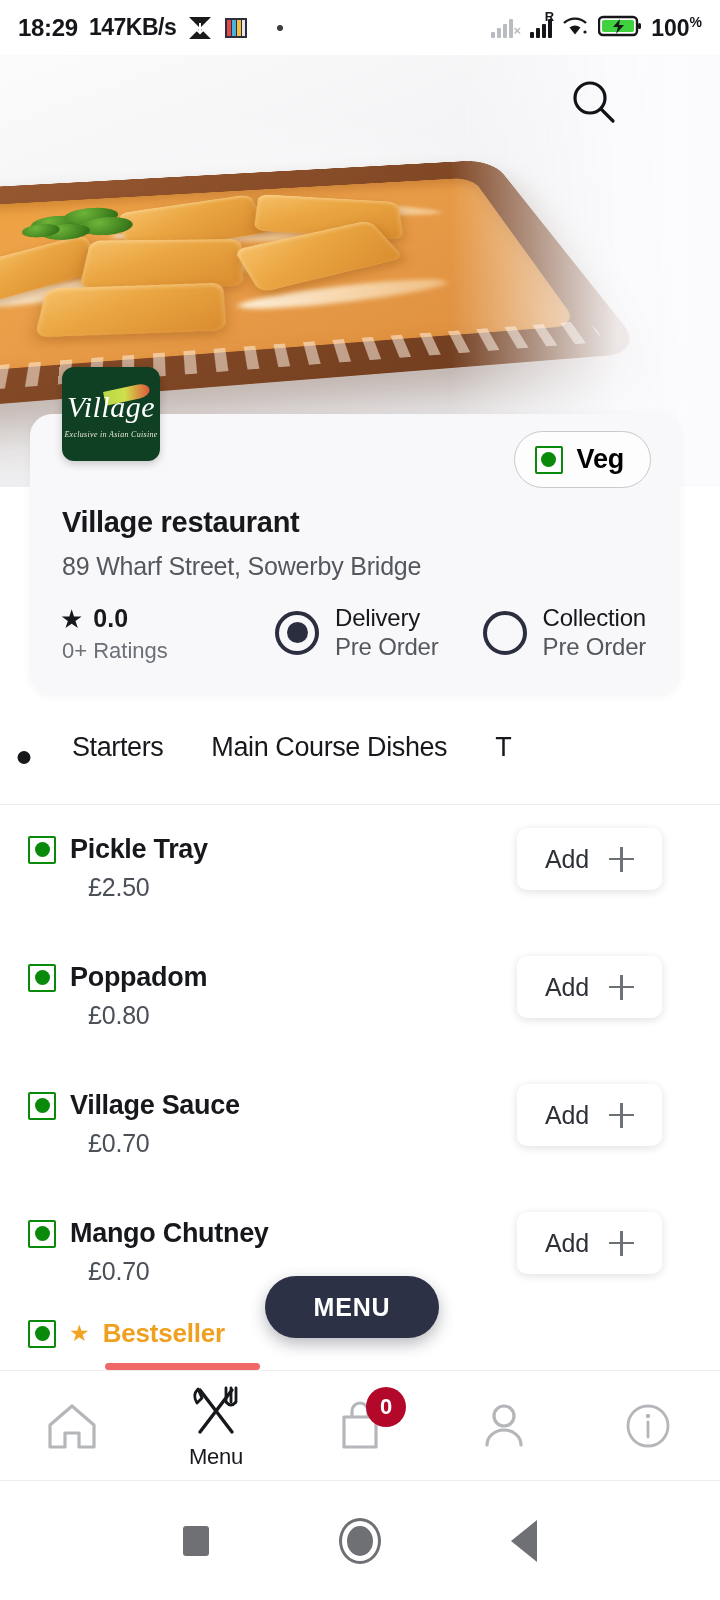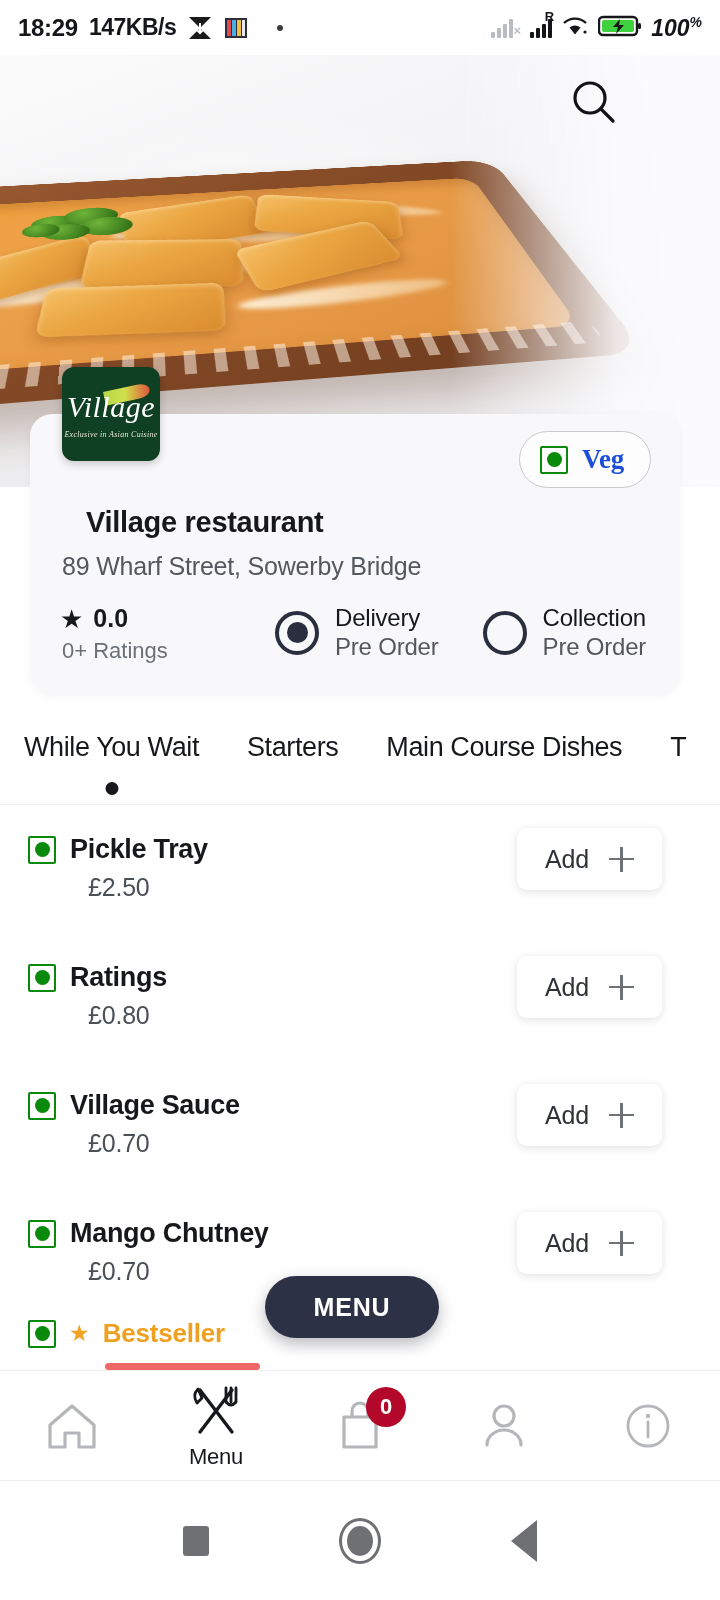--- a/index.html
+++ b/index.html
@@ -17,21 +17,21 @@
     display:flex; align-items:center; background:#ffffff;
     padding: 0 18px; z-index: 50;
   }
   .sb-left { display:flex; align-items:center; gap:11px; }
   .sb-time { font-size:24px; font-weight:700; color:#14161a; letter-spacing:-0.3px; }
   .sb-net  { font-size:23px; font-weight:700; color:#14161a; letter-spacing:-0.5px; }
   .sb-ico1 { width:26px; height:26px; position:relative; }
   .sb-ico2 { width:24px; height:24px; position:relative; }
   .sb-dot  { width:6px; height:6px; background:#3c3c3c; border-radius:50%; margin-left:18px; }
   .sb-right { margin-left:auto; display:flex; align-items:center; gap:9px; }
-  .sb-batt-pct { font-size:23px; font-weight:600; color:#14161a;font-style:italic; }
+  .sb-batt-pct { font-size:23px; font-weight:600; color:#14161a; }
   .sb-batt-pct sup { font-size:14px; }
 
   .bars { display:flex; align-items:flex-end; gap:2px; height:20px; }
   .bars i { display:block; width:4px; background:#14161a; border-radius:1px; }
   .bars.faded i { background:#b9bcc1; }
   .bars i:nth-child(1){height:6px}
   .bars i:nth-child(2){height:10px}
   .bars i:nth-child(3){height:14px}
   .bars i:nth-child(4){height:19px}
   .sig-wrap { position:relative; display:flex; align-items:flex-end; }
@@ -141,23 +141,23 @@
     position:absolute; right:29px; top:17px;
     display:flex; align-items:center; gap:14px;
     height:57px; padding:0 26px 0 20px;
     border:1.6px solid #c9c9cf; border-radius:30px; background:#fdfdfe;
   }
   .veg-sq {
     width:28px; height:28px; border:2.6px solid #0a8a0a; border-radius:2px;
     display:flex; align-items:center; justify-content:center; background:#fff;
   }
   .veg-sq i { width:15px; height:15px; border-radius:50%; background:#0a8a0a; display:block; }
-  .veg-label { font-size:27px; font-weight:600; color:#1d4ed8; letter-spacing:-0.2px;font-family:Liberation Serif, serif; }
-
-  .rest-name { position:absolute; left:32px; top:92px; font-size:29px; font-weight:700; color:#16181c; letter-spacing:-0.3px;margin-left:24px; }
+  .veg-label { font-size:27px; font-weight:600; color:#000000; letter-spacing:-0.2px; }
+
+  .rest-name { position:absolute; left:32px; top:92px; font-size:29px; font-weight:700; color:#16181c; letter-spacing:-0.3px; }
   .rest-addr { position:absolute; left:32px; top:138px; font-size:25px; font-weight:400; color:#54585e; letter-spacing:-0.2px; }
 
   .metarow { position:absolute; left:30px; top:190px; right:16px; display:flex; align-items:flex-start; }
   .rating { width:215px; }
   .rating-top { display:flex; align-items:center; gap:10px; }
   .star { font-size:26px; color:#16181c; line-height:1; }
   .rating-val { font-size:25px; font-weight:700; color:#16181c; }
   .rating-sub { font-size:22px; color:#6b6f76; margin-top:5px; margin-left:2px; }
 
   .opt { display:flex; align-items:center; gap:16px; }
@@ -378,21 +378,20 @@
         <div>
           <div class="opt-text-main">Collection</div>
           <div class="opt-text-sub">Pre Order</div>
         </div>
       </div>
     </div>
   </div>
 
   <div class="tabs">
     <div class="tab">
-      <span>While You Wait</span>
       <div class="tab-dot"></div>
     </div>
     <div class="tab">
       <span>Starters</span>
     </div>
     <div class="tab">
       <span>Main Course Dishes</span>
     </div>
     <div class="tab">
       <span>T</span>
@@ -413,21 +412,21 @@
         <span>Add</span>
         <div class="plus"></div>
       </div>
     </div>
 
     <div class="row">
       <div class="row-title">
         <div class="mark">
             <i></i>
           </div>
-        <div class="item-name">Ratings</div>
+        <div class="item-name">Poppadom</div>
       </div>
       <div class="item-price">£0.80</div>
       <div class="addbtn">
         <span>Add</span>
         <div class="plus"></div>
       </div>
     </div>
 
     <div class="row">
       <div class="row-title">

